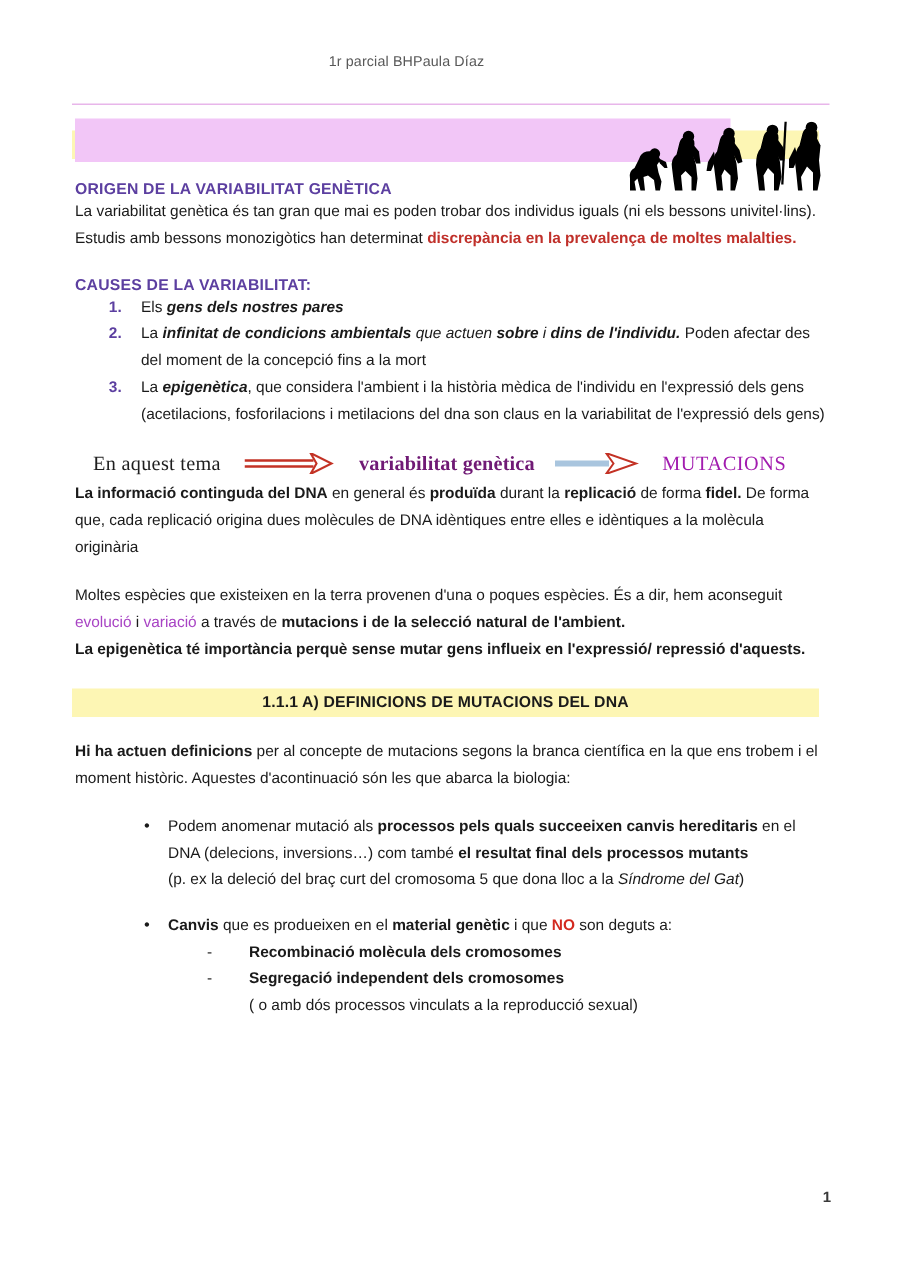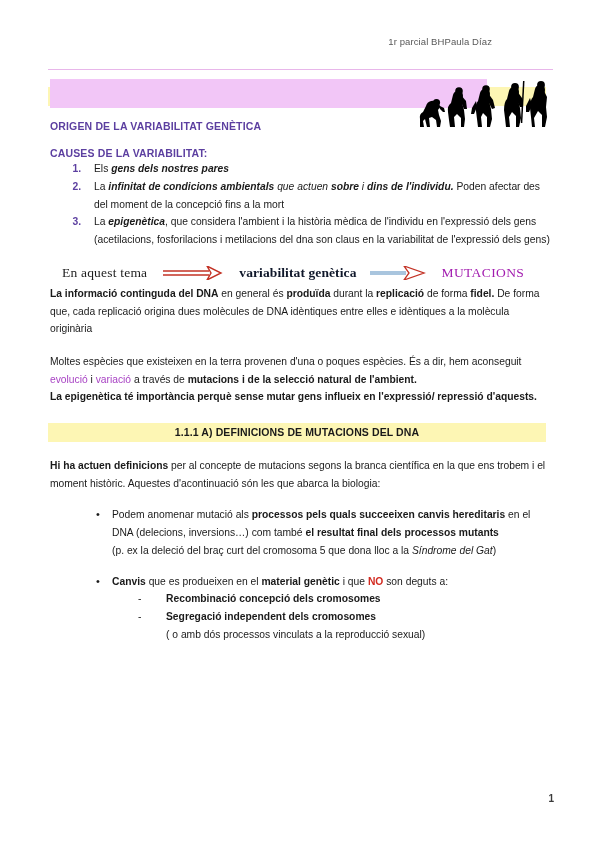--- a/index.html
+++ b/index.html
@@ -16,21 +16,21 @@
   .page {
     position: relative;
     width: 600px;
     height: 848px;
     padding: 36px 46px 0 50px;
   }
 
   
   .run-head {
     display: flex;
-    justify-content: flex-end;
+    justify-content: center;
     font-size: 9.5px;
     color: #585858;
     letter-spacing: .1px;
     padding-right: 62px;
   }
   .rule {
     margin-top: 22px;
     height: 1.3px;
     background: #e8b6ea;
     width: 505px;
@@ -136,21 +136,21 @@
     font-family: "Liberation Serif", serif;
   }
   .dg-a {
     font-size: 13.5px;
     color: #1e1e1e;
     letter-spacing: .2px;
   }
   .dg-b {
     font-size: 13.5px;
     font-weight: bold;
-    color: #0f172a;
+    color: #701a75;
     letter-spacing: .1px;
   }
   .dg-c {
     font-size: 13.5px;
     color: #a21caf;
     letter-spacing: .4px;
   }
   .arrow1 { margin: 0 14px 0 16px; }
   .arrow2 { margin: 0 13px 0 14px; }
 
@@ -243,20 +243,21 @@
         <path d="M127 8 L131 16 L130 26 L127 26 L125 17 Z"></path>
         <path d="M114 17 L110 25 L110 31 L113 31 L116 24 Z"></path>
       </g>
     </svg>
   </div>
 
   <div class="h-yellow" data-name="section-heading-1-1">1.1 VARIABILITAT GENÈTICA:</div>
 
   <div class="h-purple" data-name="subheading-origen">ORIGEN DE LA VARIABILITAT GENÈTICA</div>
 
+  <p class="body" data-name="paragraph-origen"><span data-name="origen-text-plain">La variabilitat genètica és tan gran que mai es poden trobar dos individus iguals  (ni els bessons univitel·lins).  Estudis amb bessons monozigòtics han determinat </span><span class="red" data-name="origen-text-highlight">discrepància en la prevalença de moltes malalties.</span></p>
 
   <div class="h-purple tight" data-name="subheading-causes">CAUSES DE LA VARIABILITAT:</div>
 
   <ol class="num" data-name="causes-list">
     <li data-name="list-item">
       <span data-name="cause1-pre">Els </span><span class="bi" data-name="cause1-emphasis">gens dels nostres pares</span>
     </li>
     <li data-name="list-item">
       <span data-name="cause2-pre">La </span><span class="bi" data-name="cause2-em1">infinitat</span><span class="bi" data-name="cause2-em2"> de condicions ambientals</span><span class="i" data-name="cause2-em3"> que actuen </span><span class="bi" data-name="cause2-em4">sobre</span><span class="i" data-name="cause2-em5"> i </span><span class="bi" data-name="cause2-em6">dins de l'individu.</span><span data-name="cause2-post"> Poden afectar des del moment de la concepció fins a la mort</span>
     </li>
@@ -288,21 +289,21 @@
 
   <p class="body gap" data-name="paragraph-definitions-intro"><span class="b" data-name="defs-bold">Hi ha actuen definicions</span><span data-name="defs-text"> per al concepte de mutacions segons la branca científica en la que ens trobem i el moment històric.  Aquestes d'acontinuació  són les que abarca la biologia:</span></p>
 
   <ul class="bul" data-name="definitions-bullet-list">
     <li data-name="list-item">
       <span data-name="b1-t1">Podem anomenar mutació als </span><span class="b" data-name="b1-bold1">processos pels quals succeeixen canvis hereditaris</span><span data-name="b1-t2"> en el DNA (delecions, inversions…) com també </span><span class="b" data-name="b1-bold2">el resultat final dels processos mutants</span><br><span data-name="b1-t3"> (p. ex la deleció del braç curt del cromosoma 5  que dona lloc a la </span><span class="i" data-name="b1-italic">Síndrome del Gat</span><span data-name="b1-t4">)</span>
     </li>
     <li data-name="list-item">
       <span class="b" data-name="b2-bold1">Canvis</span><span data-name="b2-t1"> que es produeixen en el </span><span class="b" data-name="b2-bold2">material genètic</span><span data-name="b2-t2"> i que </span><span class="redplain" data-name="b2-red-no">NO</span><span data-name="b2-t3"> son deguts a:</span>
       <ul class="dash" data-name="sub-dash-list">
-        <li data-name="list-item"><span class="b" data-name="sub1-bold">Recombinació concepció</span><span class="b" data-name="sub1-text"> dels cromosomes</span></li>
+        <li data-name="list-item"><span class="b" data-name="sub1-bold">Recombinació molècula</span><span class="b" data-name="sub1-text"> dels cromosomes</span></li>
         <li data-name="list-item"><span class="b" data-name="sub2-bold">Segregació independent</span><span class="b" data-name="sub2-text"> dels cromosomes</span></li>
         <li class="noind" style="list-style: none; --none: 1;" data-name="sub-note"><span data-name="sub-note-text">( o amb dós processos vinculats a la reproducció sexual)</span></li>
       </ul>
     </li>
   </ul>
 
   <div class="pageno" data-name="page-number">1</div>
 
 </div>
 

